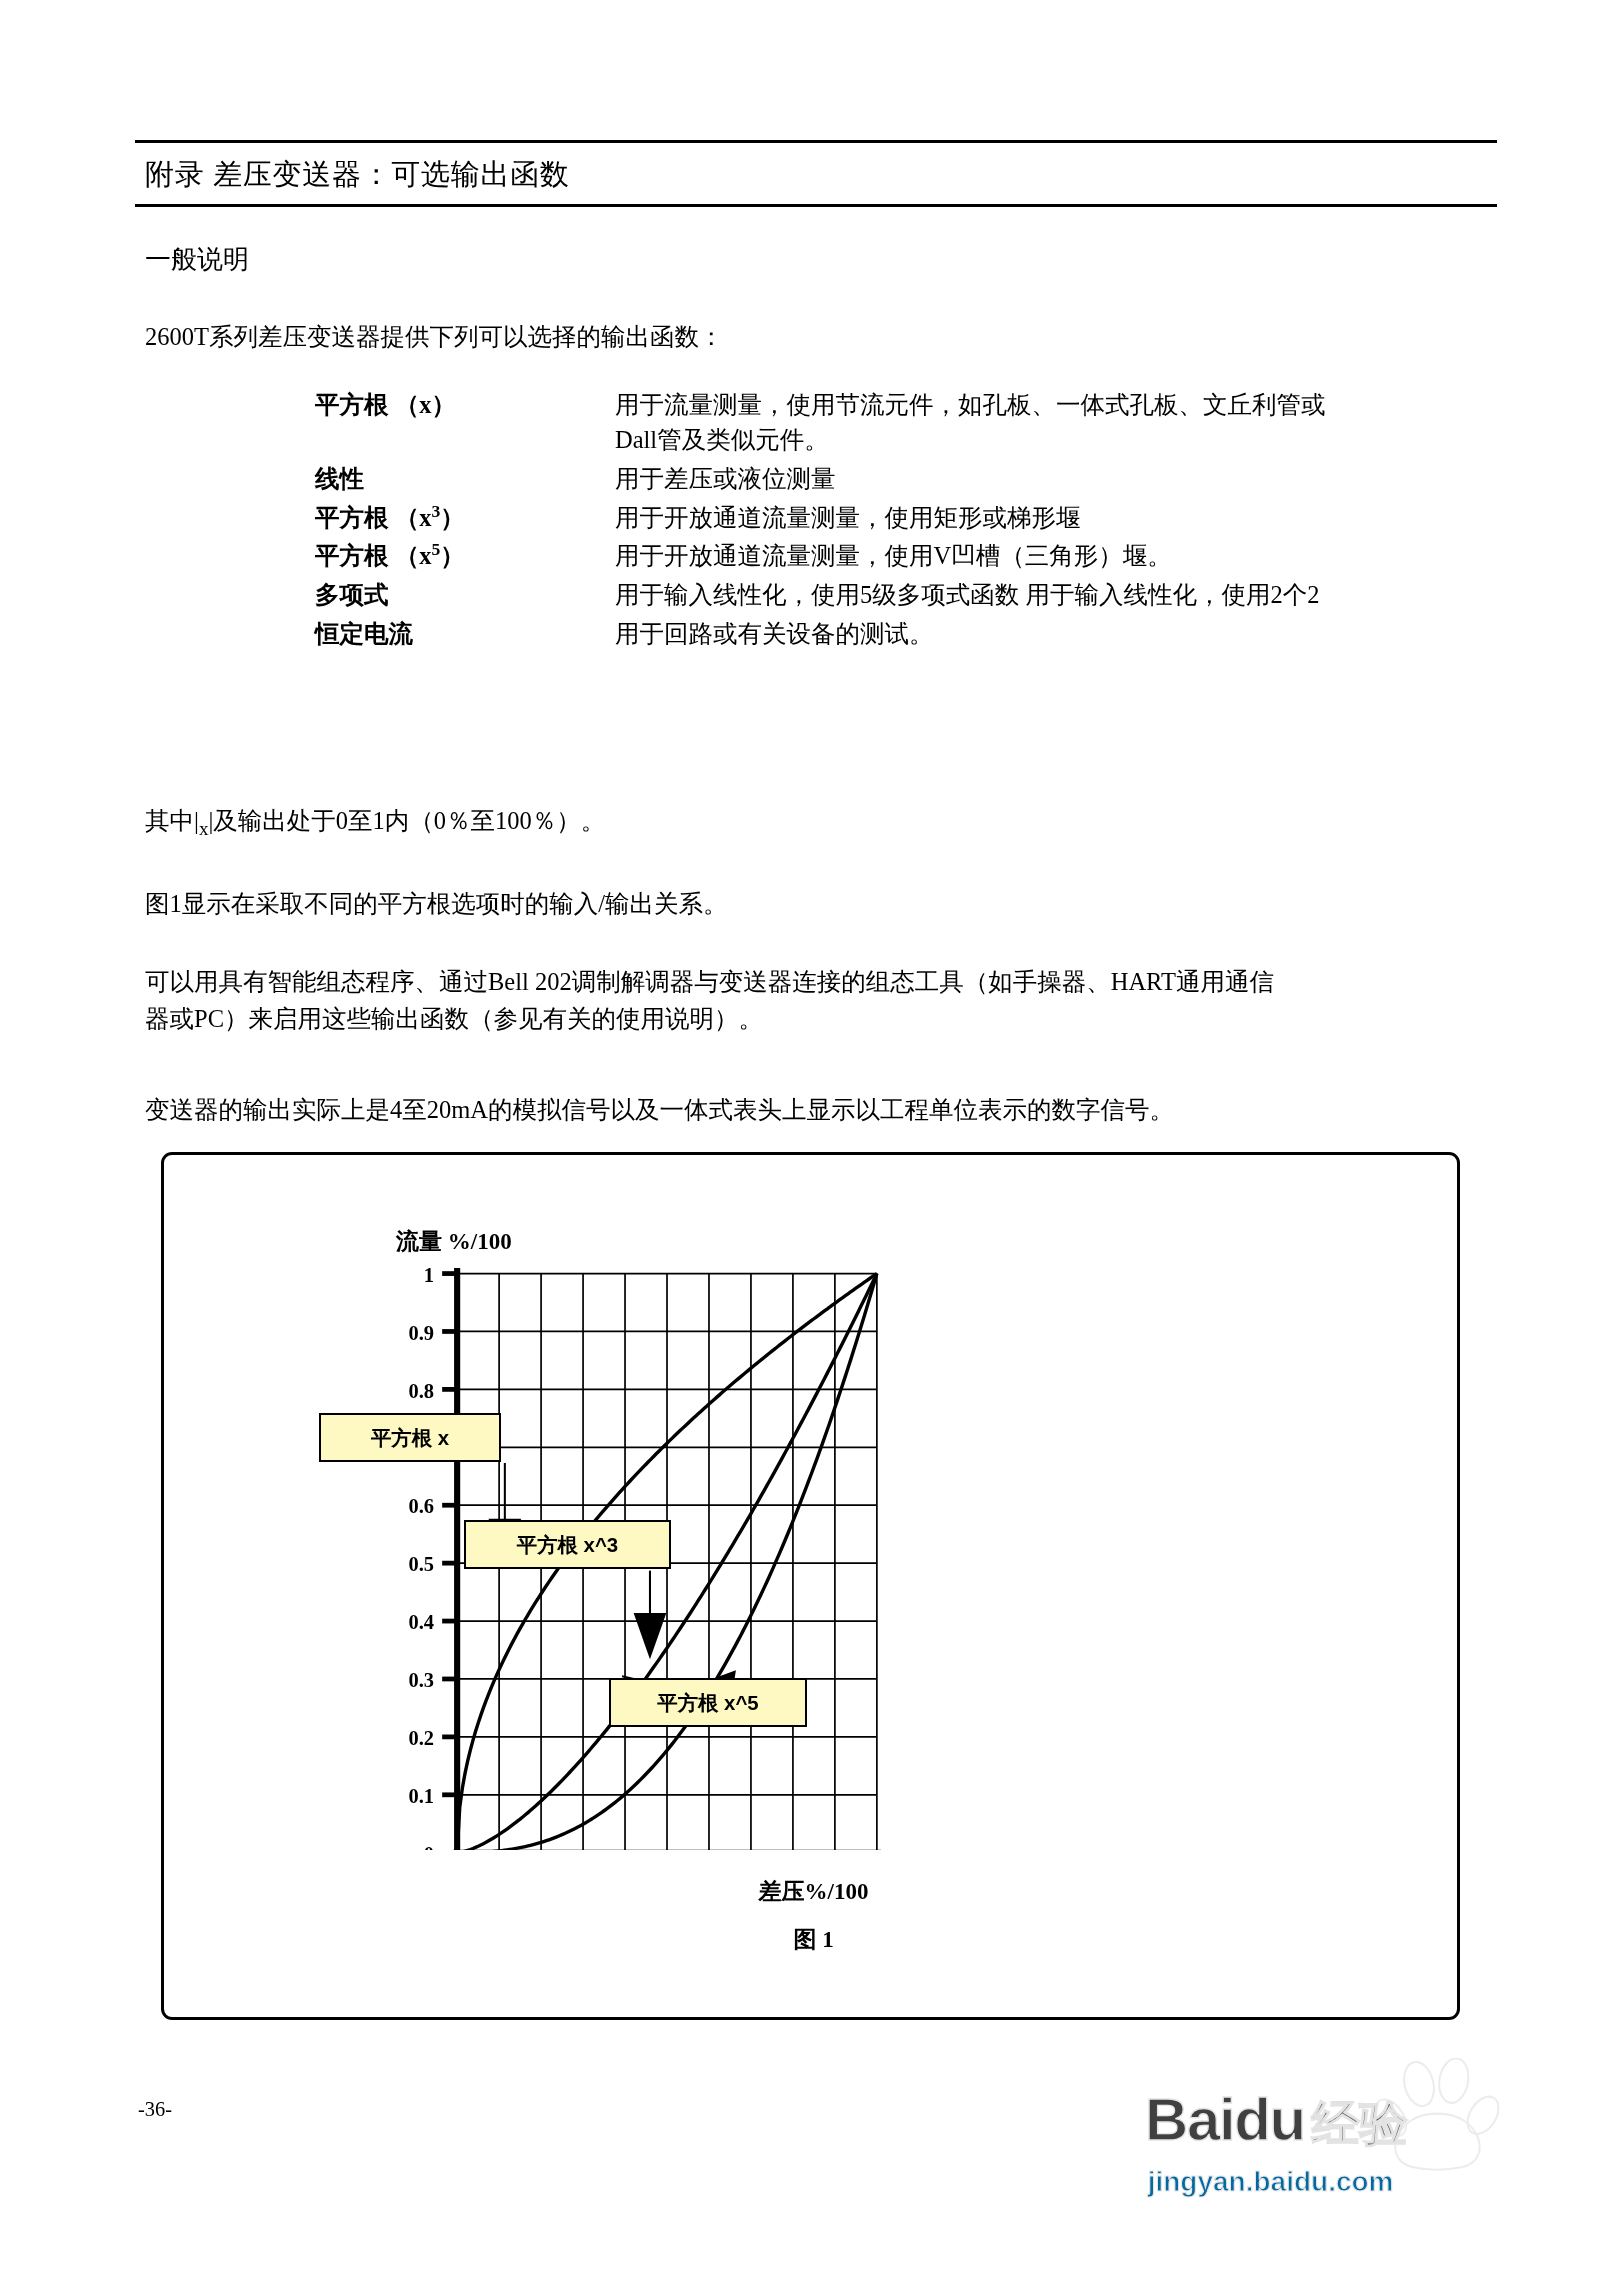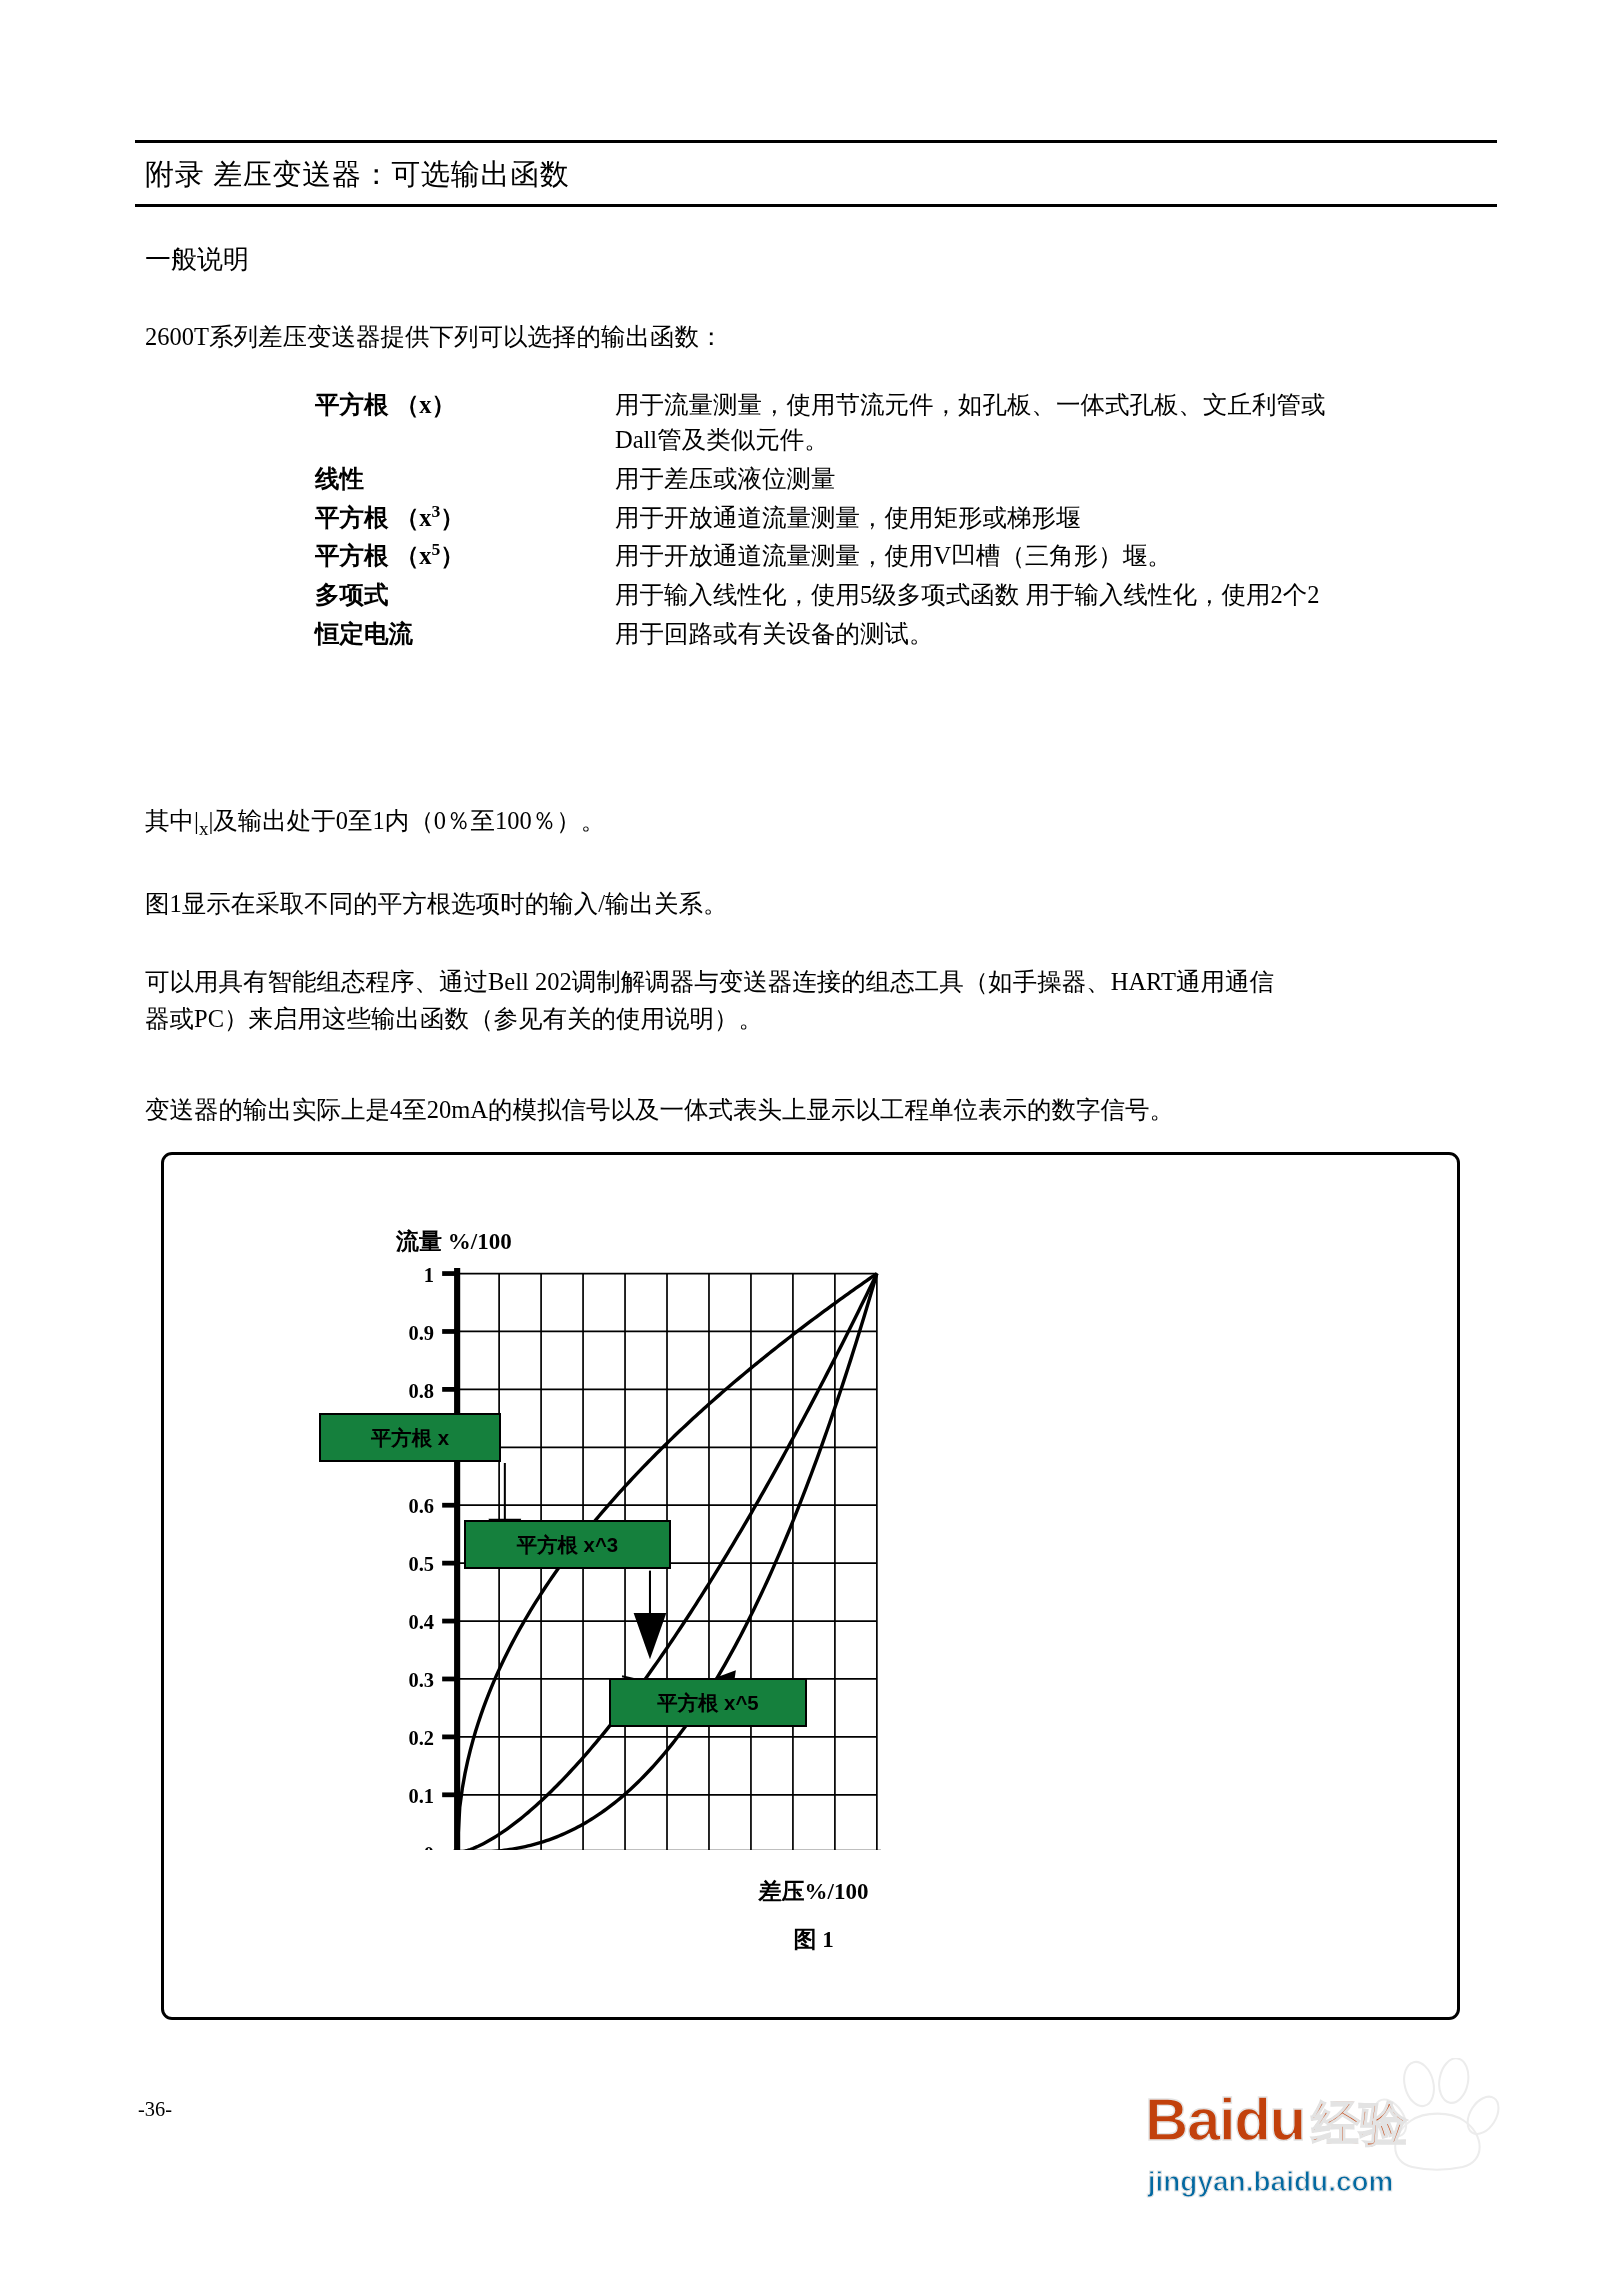--- a/index.html
+++ b/index.html
@@ -178,21 +178,21 @@
   .chart-svg {
     position: absolute;
     left: 0;
     top: 0;
   }
 
   
   .callout {
     position: absolute;
     border: 2px solid #000;
-    background: #15803d;
+    background: #fef9c3;
     font-family: "Liberation Sans", "DejaVu Sans", sans-serif;
     font-size: 20.4px;
     font-weight: bold;
     display: flex;
     align-items: center;
     justify-content: center;
     padding: 4.1px 9.5px;
     box-sizing: border-box;
     white-space: nowrap;
     z-index: 5;
@@ -220,21 +220,21 @@
     pointer-events: none;
     user-select: none;
   }
   .wm-main {
     position: absolute;
     left: 0;
     top: 20.4px;
     font-family: "Liberation Sans", "DejaVu Sans", sans-serif;
     font-size: 60px;
     font-weight: bold;
-    color: #c2410c;
+    color: #404040;
     -webkit-text-stroke: 1.4px #e3e3e3;
     text-shadow: 0 0 0.7px #ededed;
     letter-spacing: -1.4px;
     white-space: nowrap;
   }
   .wm-cn {
     font-size: 48px;
     letter-spacing: 0;
     margin-left: 6.8px;
   }

